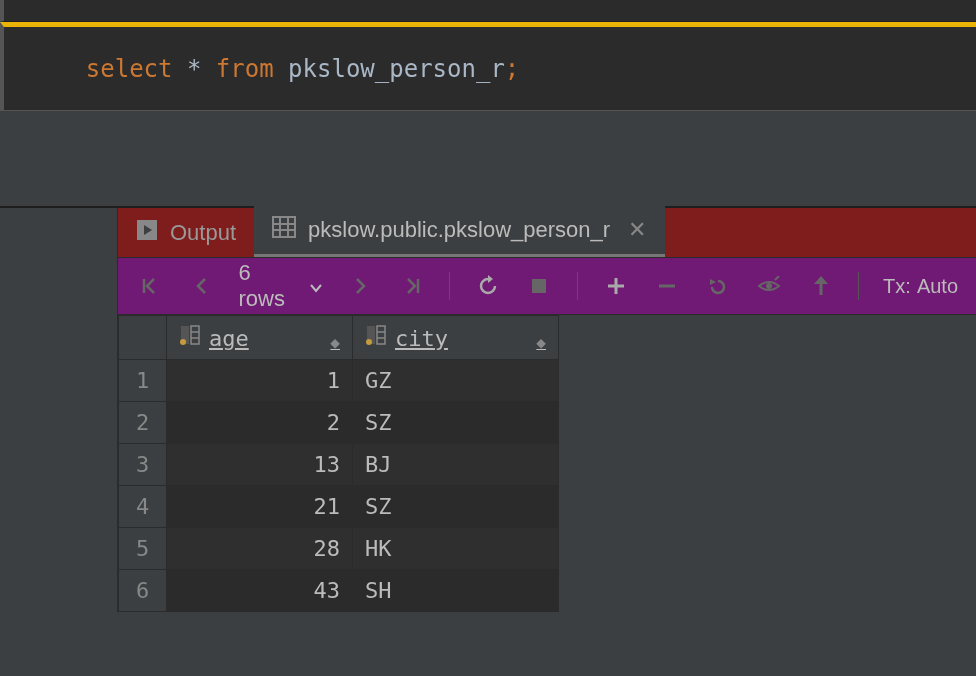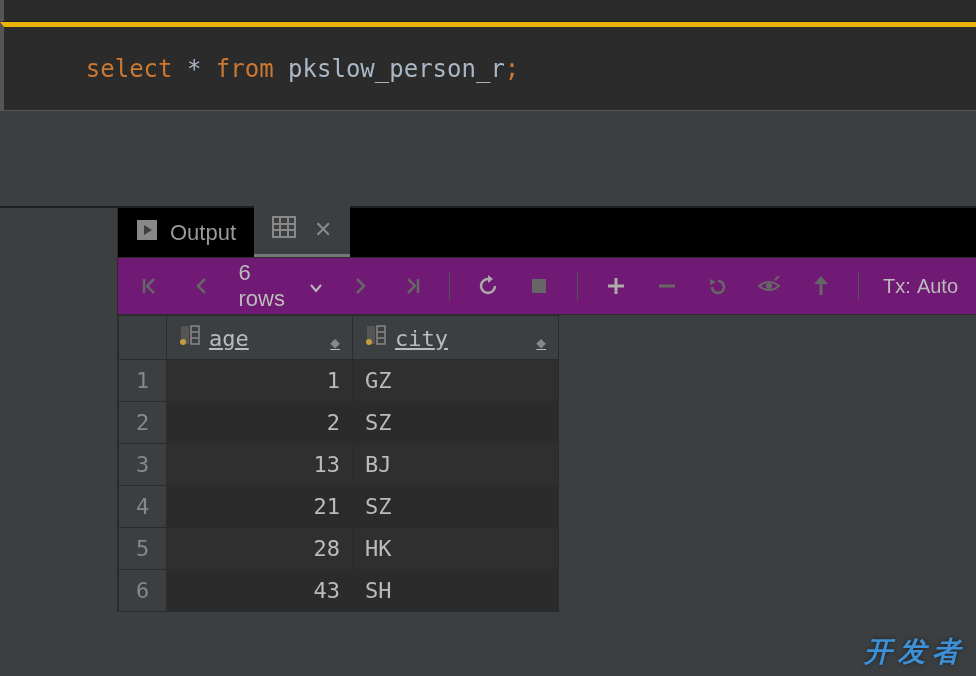--- a/index.html
+++ b/index.html
@@ -59,21 +59,21 @@
   }
   .panel-body {
     flex: 1;
     display: flex;
     flex-direction: column;
   }
   .tabs-row {
     display: flex;
     height: 50px;
     align-items: flex-end;
-    background: #000000;
+    background: #7f1d1d;
     border-top: 1px solid #1e1e1e;
   }
   .tab {
     display: flex;
     align-items: center;
     gap: 12px;
     padding: 10px 18px 10px 18px;
     color: #999;
     font-size: 22px;
     font-family: "Segoe UI", Arial, sans-serif;
@@ -229,20 +229,21 @@
         <div class="tab active">
           <span>
             <svg width="24" height="22" viewBox="0 0 24 22">
                 <rect x="1" y="1" width="22" height="20" fill="none" stroke="#888" stroke-width="2"></rect>
                 <line x1="1" y1="8" x2="23" y2="8" stroke="#888" stroke-width="2"></line>
                 <line x1="1" y1="14" x2="23" y2="14" stroke="#888" stroke-width="2"></line>
                 <line x1="8" y1="1" x2="8" y2="21" stroke="#888" stroke-width="2"></line>
                 <line x1="16" y1="1" x2="16" y2="21" stroke="#888" stroke-width="2"></line>
               </svg>
           </span>
+          <span>pkslow.public.pkslow_person_r</span>
           <span class="tab-close">✕</span>
         </div>
       </div>
 
       <div class="toolbar">
         <span class="tb-btn disabled">
           <svg width="20" height="20" viewBox="0 0 20 20">
               <line x1="4" y1="3" x2="4" y2="17" stroke="currentColor" stroke-width="2.5"></line>
               <polyline points="14,3 7,10 14,17" fill="none" stroke="currentColor" stroke-width="2.5"></polyline>
             </svg>
@@ -393,14 +394,13 @@
               </tbody>
           </table>
         </div>
       </div>
 
     </div>
   </div>
 </div>
 
 <div class="watermark">
-  <div class="line1">开发者</div>
 </div>
 
 </body></html>

